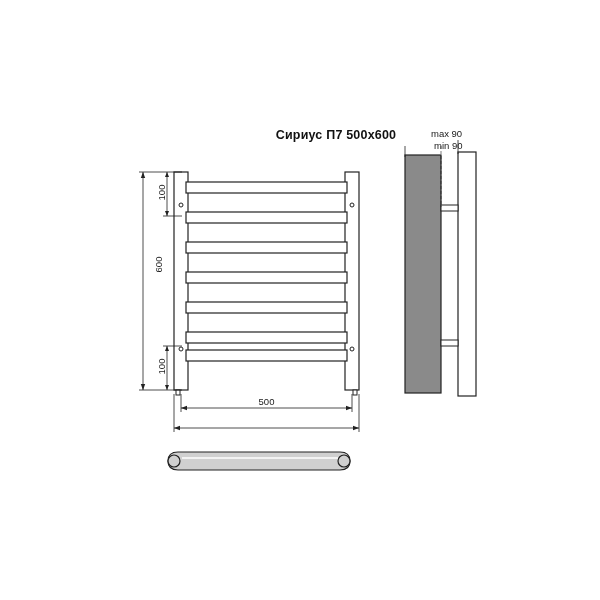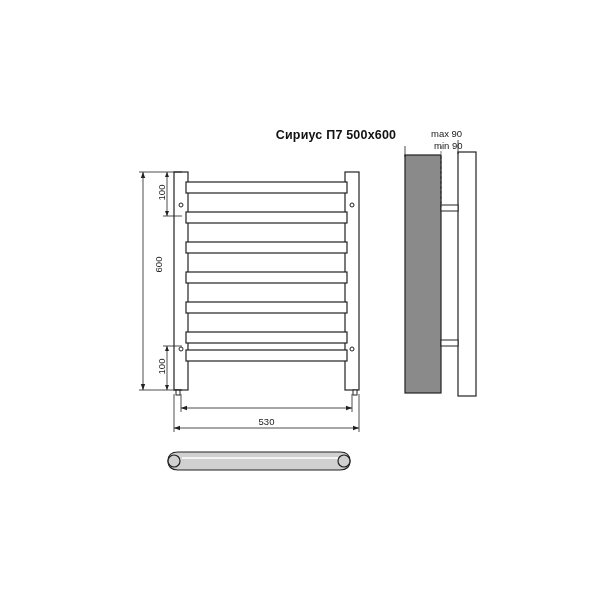--- a/index.html
+++ b/index.html
@@ -136,20 +136,20 @@
       <line x1="182" y1="458" x2="338" y2="458" stroke="#ffffff" stroke-width="1.6"></line>
     </g>
   </svg>
 
   <div class="dim-label vert" style="left:146px; top:259px; width:24px; text-align:center;">600</div>
 
   <div class="dim-label vert" style="left:149px; top:187px; width:24px; text-align:center;">100</div>
 
   <div class="dim-label vert" style="left:149px; top:361px; width:24px; text-align:center;">100</div>
 
+  <div class="dim-label" style="left:0px; top:396px; width:533px; text-align:center;">500</div>
 
-  <div class="dim-label" style="left:0px; top:416px; width:533px; text-align:center;">530</div>
 
   <div class="dim-label" style="left:431px; top:128px;text-align:right;">max 90</div>
 
   <div class="dim-label" style="left:434px; top:140px;">min 90</div>
 
 </div>
 
 </body></html>

